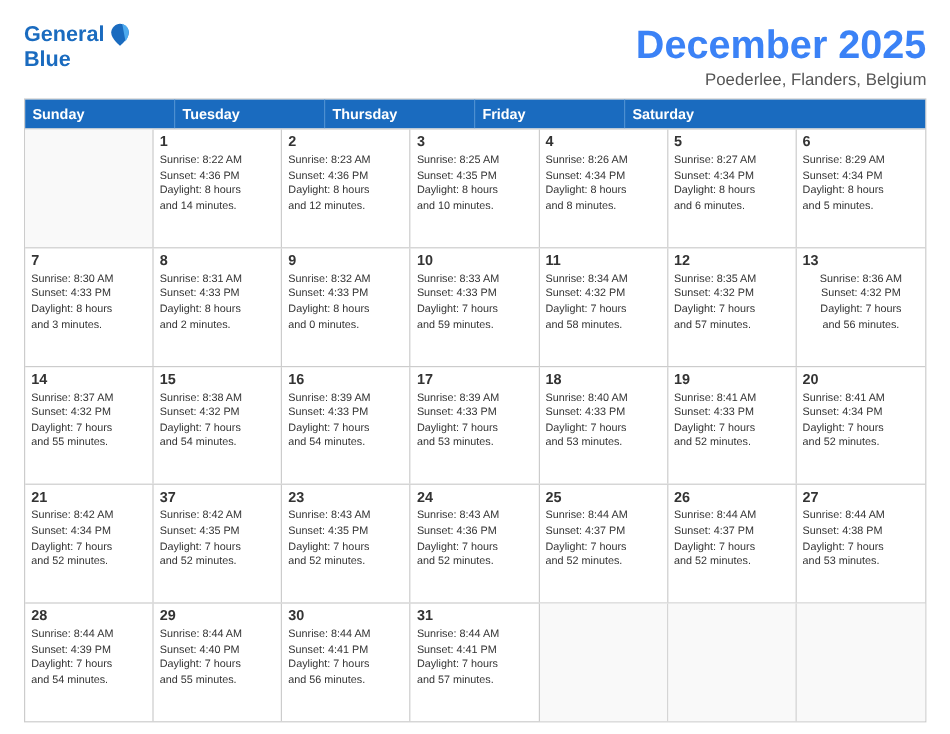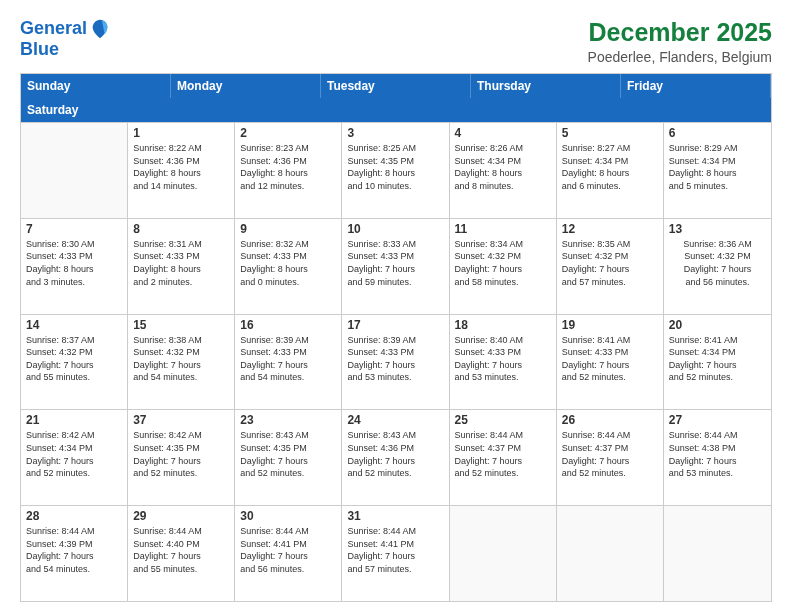--- a/index.html
+++ b/index.html
@@ -38,38 +38,38 @@
     }
     .logo-icon {
       width: 22px;
       height: 22px;
       margin-left: 2px;
     }
     .title-block {
       text-align: right;
     }
     .month-title {
-      font-size: 25px;
+      font-size: 33px;
       font-weight: bold;
-      color: #15803d;
+      color: #3b82f6;
     }
     .subtitle {
       font-size: 14px;
       color: #555;
       margin-top: 2px;
     }
     .calendar {
       border: 1px solid #ccc;
       flex: 1;
       display: flex;
       flex-direction: column;
     }
     .cal-header-row {
       display: grid;
-      grid-template-columns: repeat(5, 1fr);
+      grid-template-columns: repeat(6, 1fr);
       background: #1a6bbf;
     }
     .cal-header-cell {
       color: #fff;
       font-size: 12px;
       font-weight: bold;
       padding: 5px 6px;
       text-align: left;
       border-right: 1px solid #4d8fd1;
     }
@@ -129,21 +129,20 @@
     </div>
     <div class="title-block">
       <div class="month-title">December 2025</div>
       <div class="subtitle">Poederlee, Flanders, Belgium</div>
     </div>
   </div>
 
   <div class="calendar">
     <div class="cal-header-row">
     <div class="cal-header-cell">Sunday</div>
-        <div class="cal-header-cell">Monday</div>
         <div class="cal-header-cell">Tuesday</div>
         <div class="cal-header-cell">Thursday</div>
         <div class="cal-header-cell">Friday</div>
         <div class="cal-header-cell">Saturday</div>
       </div>
     <div class="cal-body">
     <div class="cal-row">
           <div class="cal-cell empty"></div>
           <div class="cal-cell">
             <span class="day-num">1</span>

